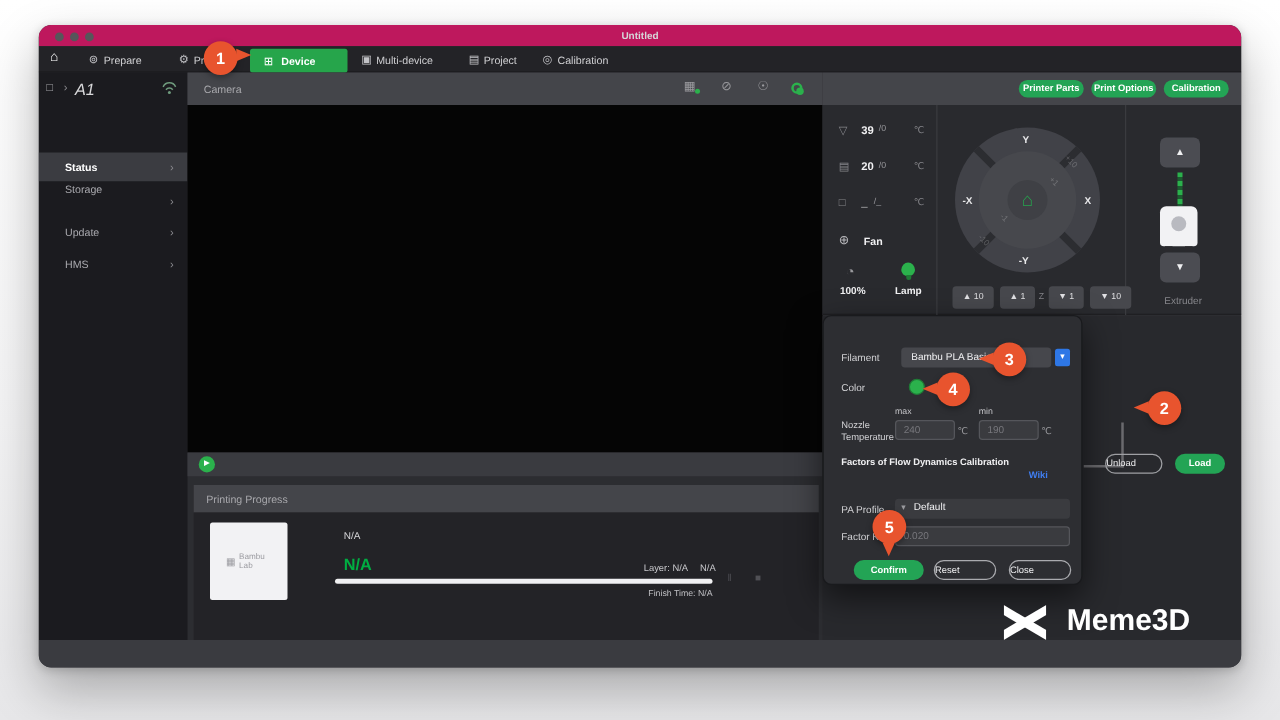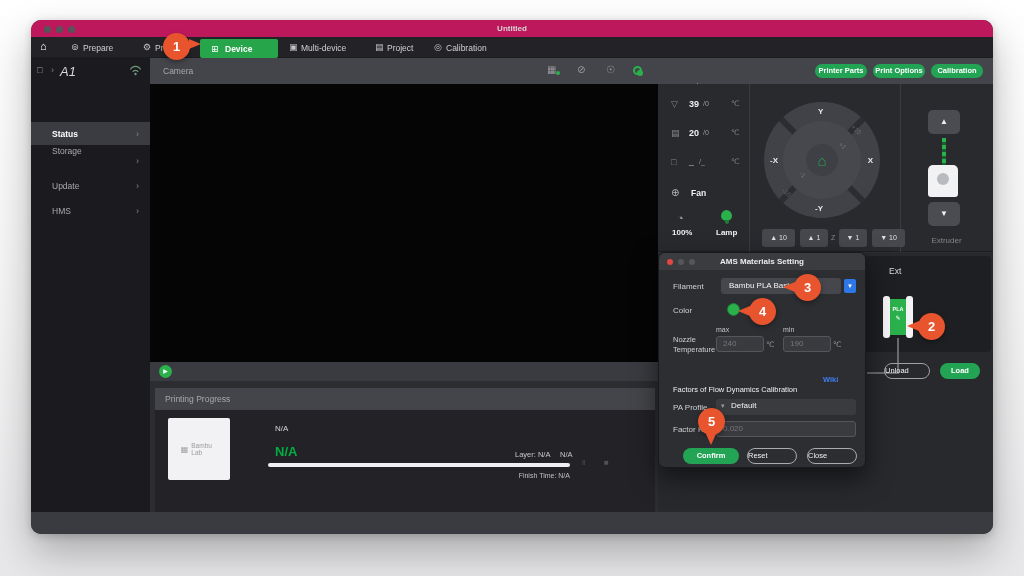--- a/index.html
+++ b/index.html
@@ -216,72 +216,62 @@
   <div class="abs" style="left:911px; top:118px; width:4px; height:27px; background:repeating-linear-gradient(180deg,#2bb14c 0 4px,#1d5c30 4px 7px);"></div>
   <div class="abs" style="left:897px; top:145px; width:30px; height:32px; background:#f2f2f4; border-radius:5px 5px 3px 3px;">
     <span class="abs" style="left:9px; top:8px; width:12px; height:12px; border-radius:50%; background:#b9bac0;"></span>
   </div>
   <div class="abs" style="left:901px; top:177px; width:6px; height:5px; background:#2a2a2e;"></div>
   <div class="abs" style="left:917px; top:177px; width:6px; height:5px; background:#2a2a2e;"></div>
   <div class="exbtn" style="top:182px;">▼</div>
   <span class="abs" style="left:869px; top:216px; width:93px; text-align:center; font-size:8px; color:#85858a;">Extruder</span>
 
   <div class="abs" style="left:627px; top:233px; width:335px; height:259px; background:#28292d;"></div>
-  <div class="abs" style="left:820px; top:236px; width:140px; height:96px; background:#1e1f23; border-radius:4px;">
-    <span class="abs" style="left:38px; top:10px; font-size:8.5px; color:#d8d8da;">Ext</span>
-    <div class="abs" style="left:32px; top:40px; width:30px; height:42px;">
-      <span class="spool-flange" style="left:0;"></span>
-      <div class="abs" style="left:7px; top:3px; width:16px; height:36px; background:#2bb14c; text-align:center;">
-        <div style="font-size:5.5px; font-weight:bold; color:#fff; margin-top:7px;">PLA</div>
-        <div style="font-size:6px; color:#fff; margin-top:2px;">✎</div>
-      </div>
-      <span class="spool-flange" style="left:23px;"></span>
-    </div>
-  </div>
   <div class="abs" style="left:866px; top:318px; width:2px; height:36px; background:#6a6a6e;"></div>
   <div class="abs" style="left:836px; top:352px; width:32px; height:2px; background:#6a6a6e;"></div>
   <div class="outline-btn" style="left:853px; top:343px; width:46px; border-color:#9fa0a4;">Unload</div>
   <div class="greenbtn" style="left:909px; top:343px; width:40px; height:16px; line-height:16px; border-radius:8px;">Load</div>
 
   <div class="abs" style="left:0; top:492px; width:962px; height:22px; background:#3a3b40;"></div>
 
   <div class="dlg">
-    <div class="dlg-hd">
-      <span class="dot" style="left:8px; top:5.5px; width:6px; height:6px; background:#e3473f;"></span>
-      <span class="dot" style="left:19px; top:5.5px; width:6px; height:6px;"></span>
-      <span class="dot" style="left:30px; top:5.5px; width:6px; height:6px;"></span>
-      <div class="abs" style="left:0; top:4px; width:100%; text-align:center; font-size:8px; font-weight:bold; color:#ececee;">AMS Materials Setting</div>
-    </div>
     <span class="dlg-lb" style="left:14px; top:29px;">Filament</span>
     <div class="abs" style="left:62px; top:25px; width:120px; height:16px; background:#46474c; border-radius:3px; font-size:8px; color:#f2f2f4; line-height:16px; padding-left:8px;">Bambu PLA Basic</div>
     <div class="abs" style="left:185px; top:26px; width:12px; height:14px; background:#2E77E6; border-radius:2px; text-align:center; font-size:7px; color:#fff; line-height:14px;">▾</div>
     <span class="dlg-lb" style="left:14px; top:53px;text-align:right;">Color</span>
     <span class="abs" style="left:68px; top:50px; width:13px; height:13px; border-radius:50%; background:#2bb14c; border:1px solid #1f7a36;"></span>
     <span class="abs" style="left:57px; top:73px; font-size:7px; color:#c4c4c8;">max</span>
     <span class="abs" style="left:124px; top:73px; font-size:7px; color:#c4c4c8;">min</span>
     <span class="dlg-lb" style="left:14px; top:82px; font-size:7.5px;">Nozzle</span>
     <span class="dlg-lb" style="left:14px; top:92px; font-size:7.5px;">Temperature</span>
     <div class="dlg-input" style="left:57px; top:83px; width:48px;">240</div>
     <span class="abs" style="left:107px; top:87px; font-size:7.5px; color:#9a9a9e;">℃</span>
     <div class="dlg-input" style="left:124px; top:83px; width:48px;">190</div>
     <span class="abs" style="left:174px; top:87px; font-size:7.5px; color:#9a9a9e;">℃</span>
-    <span class="abs" style="left:14px; top:132px; font-size:7.5px; font-weight:normal; color:#f0f0f2; white-space:nowrap;text-align:center;">Factors of Flow Dynamics Calibration</span>
+    <span class="abs" style="left:14px; top:112px; font-size:7.5px; font-weight:bold; color:#f0f0f2; white-space:nowrap;text-align:center;">Factors of Flow Dynamics Calibration</span>
     <span class="abs" style="left:164px; top:122px; font-size:7.5px; font-weight:bold; color:#3F7EF2;">Wiki</span>
     <span class="dlg-lb" style="left:14px; top:150px;">PA Profile</span>
     <div class="abs" style="left:57px; top:146px; width:140px; height:16px; background:#3a3b3f; border-radius:3px;">
       <span class="abs" style="left:5px; top:3px; font-size:7px; color:#9a9a9e;">▾</span>
       <span class="abs" style="left:15px; top:2px; font-size:8px; color:#f2f2f4;">Default</span>
     </div>
     <span class="dlg-lb" style="left:14px; top:172px;">Factor K</span>
     <div class="dlg-input" style="left:57px; top:168px; width:140px;">0.020</div>
     <div class="greenbtn" style="left:24px; top:195px; width:56px; height:16px; line-height:16px; border-radius:8px;">Confirm</div>
     <div class="outline-btn" style="left:88px; top:195px; width:50px;">Reset</div>
     <div class="outline-btn" style="left:148px; top:195px; width:50px;">Close</div>
   </div>
 
+  <div class="abs" style="left:772px; top:462px; z-index:50;">
+    <svg width="34" height="30" style="vertical-align:middle;">
+      <polygon points="0,2 34,22 34,30 0,10" fill="#ffffff"></polygon>
+      <polygon points="34,2 0,22 0,30 34,10" fill="#ffffff"></polygon>
+    </svg>
+    <span style="font-size:24px; font-weight:bold; color:#ffffff; margin-left:12px; vertical-align:middle;">Meme3D</span>
+  </div>
 
 </div>
 
 <div class="pin tail-right" style="left:163px; top:33px;">1</div>
 <div class="pin tail-left" style="left:918px; top:313px;">2</div>
 <div class="pin tail-left" style="left:794px; top:274px;">3</div>
 <div class="pin tail-left" style="left:749px; top:298px;">4</div>
 <div class="pin tail-down" style="left:698px; top:408px;">5</div>
 
 </body></html>

